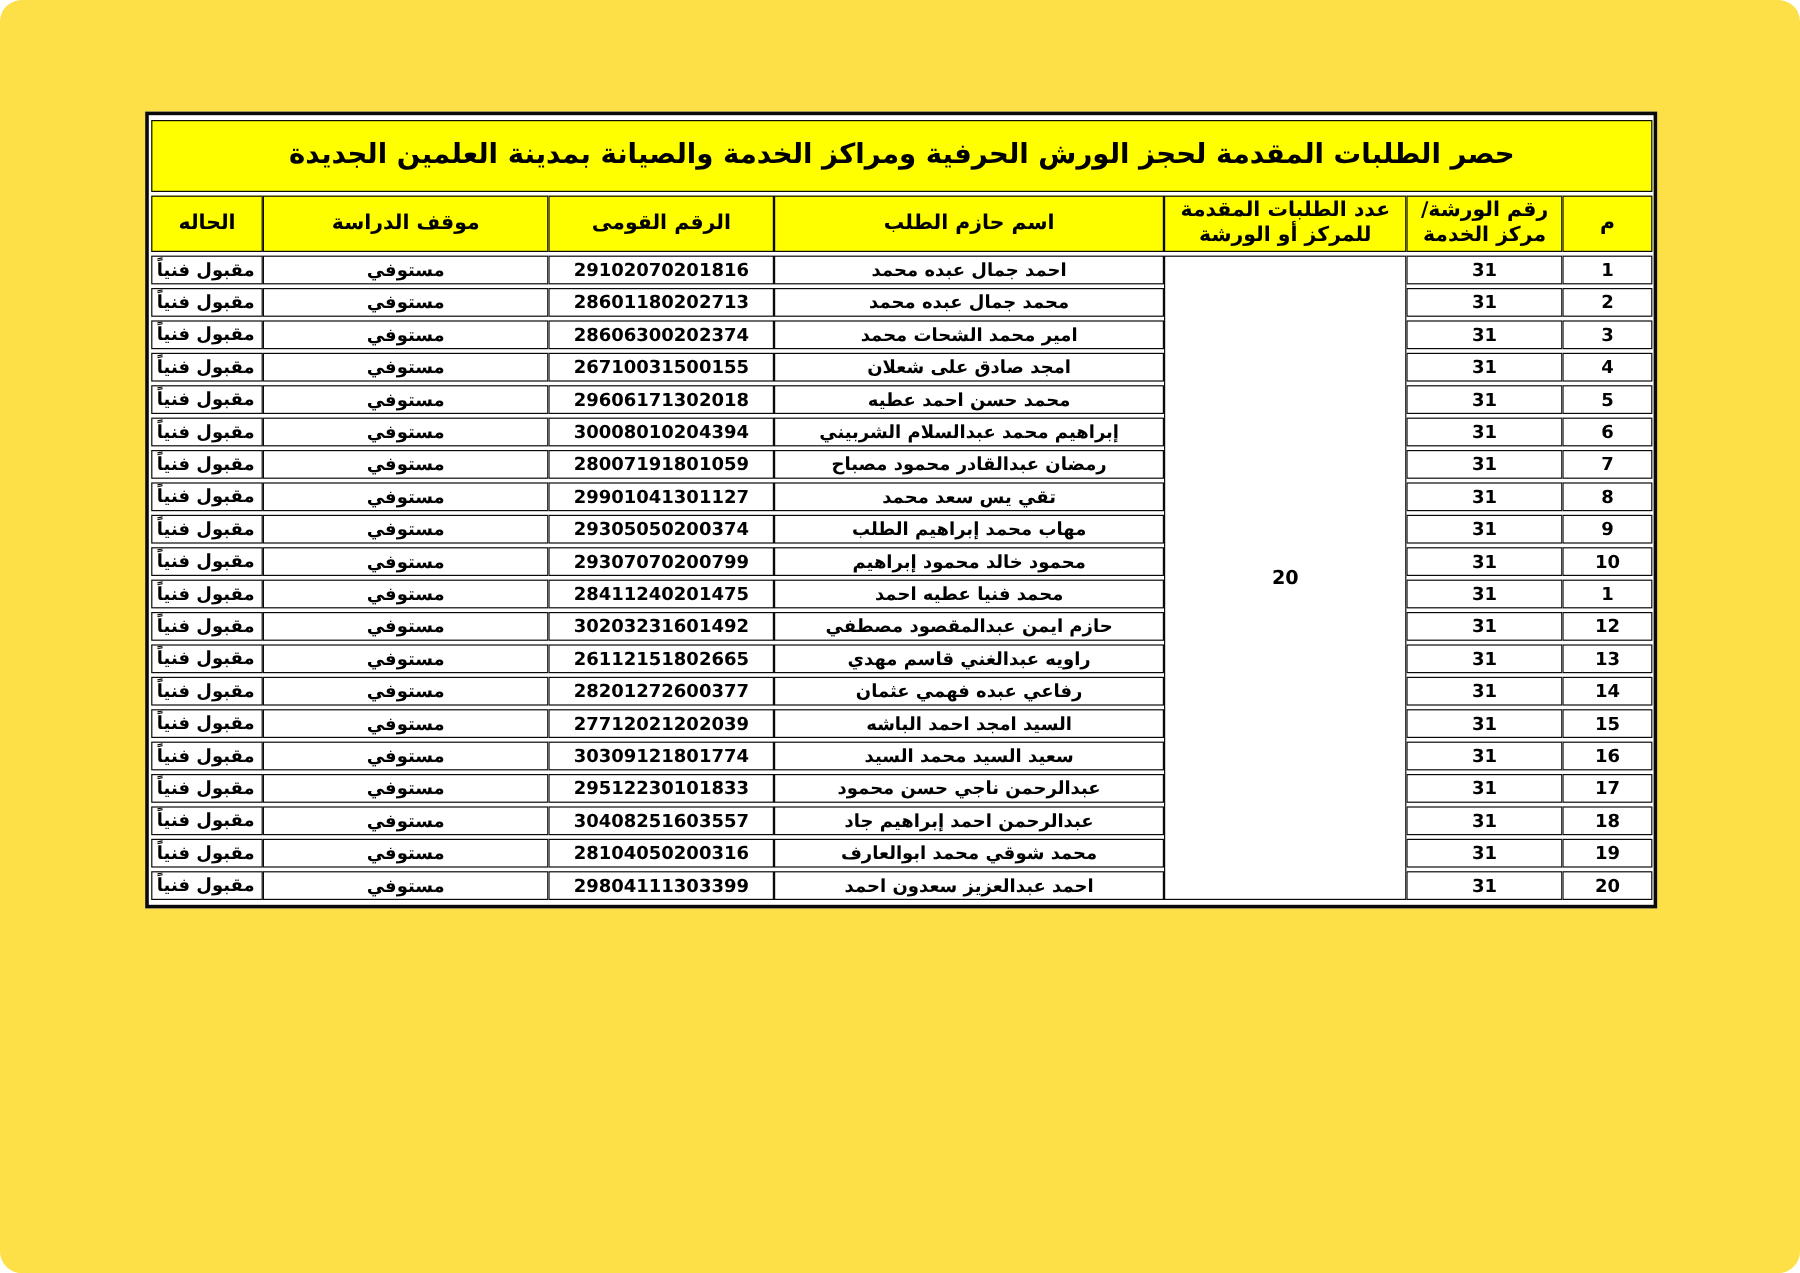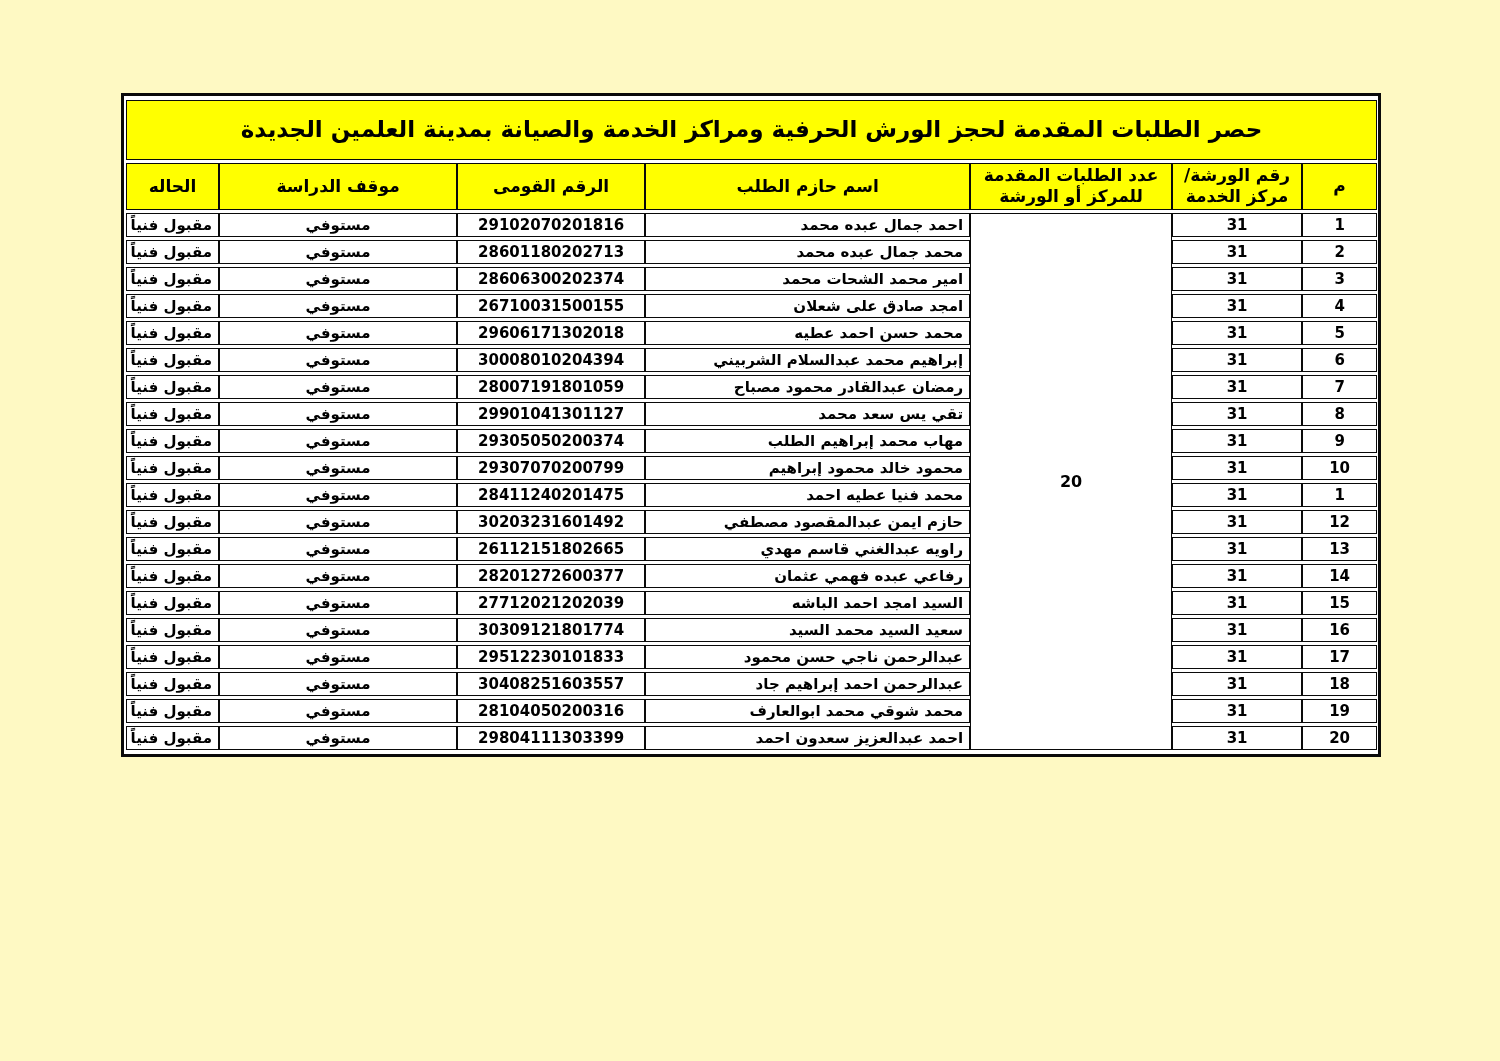--- a/index.html
+++ b/index.html
@@ -7,22 +7,23 @@
     padding: 0;
     background: #ffffff;
     width: 1500px;
     height: 1061px;
     font-family: "DejaVu Sans", sans-serif;
   }
   .page {
     position: relative;
     width: 1500px;
     height: 1061px;
-    background: #fef9c3;
+    background: #fde047;
     overflow: hidden;
+    border-radius: 18px;
   }
   .table-wrapper {
     position: absolute;
     left: 121px;
     top: 93px;
     width: 1260px;
     box-sizing: border-box;
     border: 3px solid #0a0a0a;
     padding: 1px 2px;
     background: #ffffff;
@@ -58,21 +59,21 @@
     line-height: 1.25;
     white-space: normal;
     padding: 1px 6px;
   }
   tbody td {
     background: #ffffff;
     height: 24px;
     font-size: 15px;
     padding: 0 6px;
   }
-  td.name-cell  { font-size: 15px; text-align: right; }
+  td.name-cell  { font-size: 15px; }
   td.num-cell   { font-size: 15px; font-family: "DejaVu Sans", sans-serif; }
   td.merged-cell { font-size: 16px; background: #ffffff; }
 </style>
 </head>
 <body>
 
 <div class="page">
   <div class="table-wrapper">
     <table class="main-table" dir="rtl">
       <colgroup>

